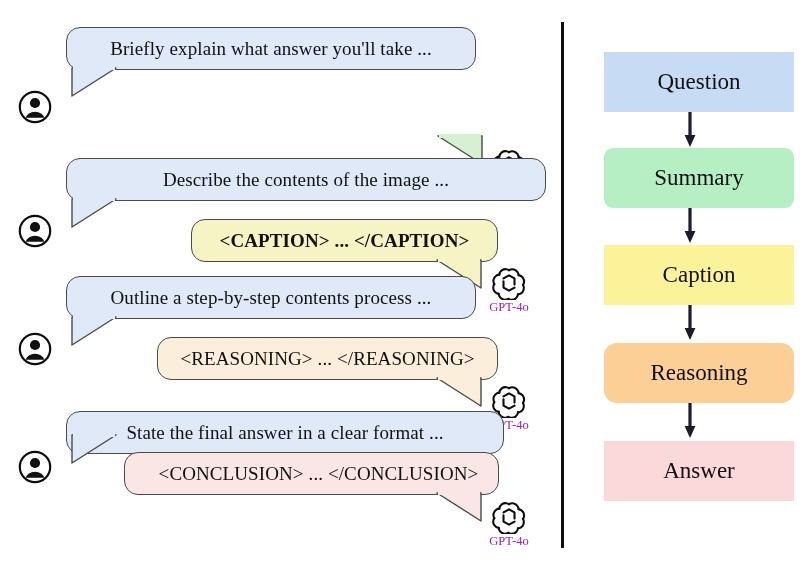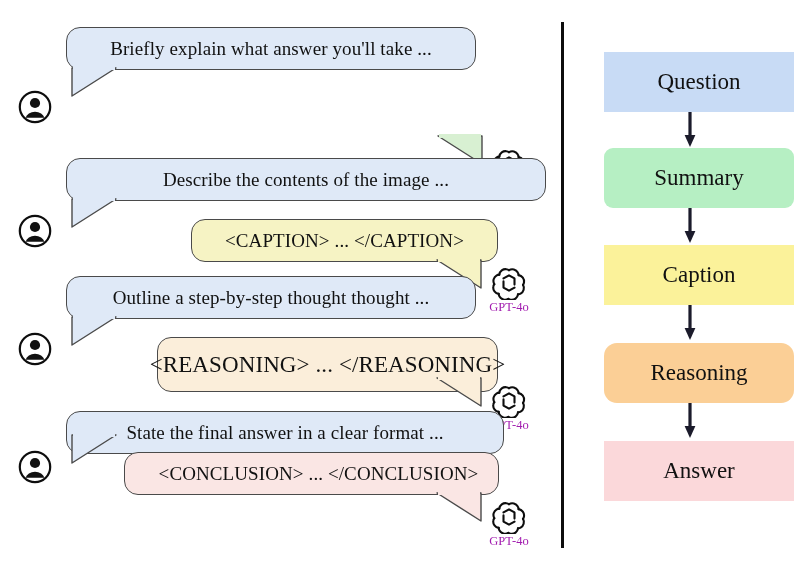--- a/index.html
+++ b/index.html
@@ -162,21 +162,21 @@
     </svg>
 
     <div class="avatar" style="left:18px; top:214px;">
       <svg viewBox="0 0 34 34">
         <circle cx="17" cy="17" r="15.2" fill="#ffffff" stroke="#0d0d0d" stroke-width="2.2"></circle>
         <circle cx="17" cy="13" r="5.1" fill="#111111"></circle>
         <path d="M7.6 27.8 a9.6 7.6 0 0 1 18.8 0 Z" fill="#111111"></path>
       </svg>
     </div>
 
-    <div class="bubble" id="b3" style="left: 191px; top: 219px; width: 307px; height: 43px; font-size: 19px; background: rgb(246, 243, 196); border-color: rgb(74, 74, 74);">
+    <div class="bubble" id="b3" style="left: 191px; top: 219px; width: 307px; height: 43px; font-size: 19px; background: rgb(246, 243, 196); border-color: rgb(74, 74, 74); font-weight: bold;">
       <span class="txt">&lt;CAPTION&gt; ... &lt;/CAPTION&gt;</span>
     </div>
     <svg class="tail" id="t3" style="left:429px; top:258px;" width="62" height="34" viewBox="0 0 62 34">
       <path d="M8 2 L52 2 L52 30 Z" fill="#f6f3c4" stroke="#4a4a4a" stroke-width="1.4" stroke-linejoin="round"></path>
       <path d="M9 2 L51 2" stroke="#f6f3c4" stroke-width="4"></path>
     </svg>
 
     <div class="gpt-badge" style="left:481px; top:266px;">
       <svg class="logo" viewBox="0 0 34 34">
         <g fill="none" stroke="#0d0d0d" stroke-width="2.1" stroke-linejoin="round" stroke-linecap="round">
@@ -191,36 +191,36 @@
         </g>
         <g fill="none" stroke="#0d0d0d" stroke-width="2.1" stroke-linejoin="round" stroke-linecap="round">
           <path d="M11.5 12.4 L17 9.3 L22.5 12.4 L22.5 18.6"></path>
           <path d="M22.5 21.6 L17 24.7 L11.5 21.6 L11.5 15.4"></path>
         </g>
       </svg>
       <div class="name">GPT-4o</div>
     </div>
 
     <div class="bubble" id="b4" style="left: 66px; top: 276px; width: 410px; height: 43px; font-size: 19px; background: rgb(223, 233, 247); border-color: rgb(74, 74, 74);">
-      <span class="txt">Outline a step-by-step thought thought ...</span>
+      <span class="txt">Outline a step-by-step contents process ...</span>
     </div>
     <svg class="tail" id="t4" style="left:66px; top:315px;" width="60" height="34" viewBox="0 0 60 34">
       <path d="M6 2 L50 2 L6 30 Z" fill="#dfe9f7" stroke="#4a4a4a" stroke-width="1.4" stroke-linejoin="round"></path>
       <path d="M7 2 L49 2" stroke="#dfe9f7" stroke-width="4"></path>
     </svg>
 
     <div class="avatar" style="left:18px; top:332px;">
       <svg viewBox="0 0 34 34">
         <circle cx="17" cy="17" r="15.2" fill="#ffffff" stroke="#0d0d0d" stroke-width="2.2"></circle>
         <circle cx="17" cy="13" r="5.1" fill="#111111"></circle>
         <path d="M7.6 27.8 a9.6 7.6 0 0 1 18.8 0 Z" fill="#111111"></path>
       </svg>
     </div>
 
-    <div class="bubble" id="b5" style="left: 157px; top: 337px; width: 341px; height: 55px; font-size: 23px; background: rgb(251, 238, 218); border-color: rgb(74, 74, 74);">
+    <div class="bubble" id="b5" style="left: 157px; top: 337px; width: 341px; height: 43px; font-size: 19px; background: rgb(251, 238, 218); border-color: rgb(74, 74, 74);">
       <span class="txt">&lt;REASONING&gt; ... &lt;/REASONING&gt;</span>
     </div>
     <svg class="tail" id="t5" style="left:429px; top:376px;" width="62" height="34" viewBox="0 0 62 34">
       <path d="M8 2 L52 2 L52 30 Z" fill="#fbeeda" stroke="#4a4a4a" stroke-width="1.4" stroke-linejoin="round"></path>
       <path d="M9 2 L51 2" stroke="#fbeeda" stroke-width="4"></path>
     </svg>
 
     <div class="gpt-badge" style="left:481px; top:384px;">
       <svg class="logo" viewBox="0 0 34 34">
         <g fill="none" stroke="#0d0d0d" stroke-width="2.1" stroke-linejoin="round" stroke-linecap="round">

